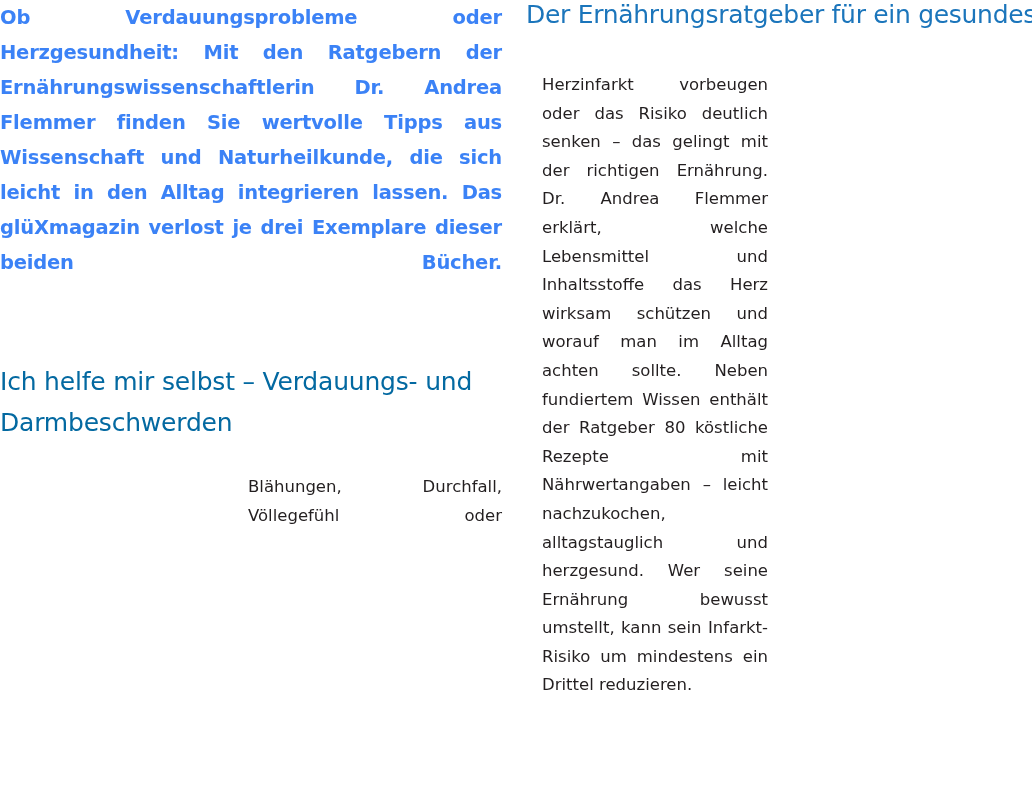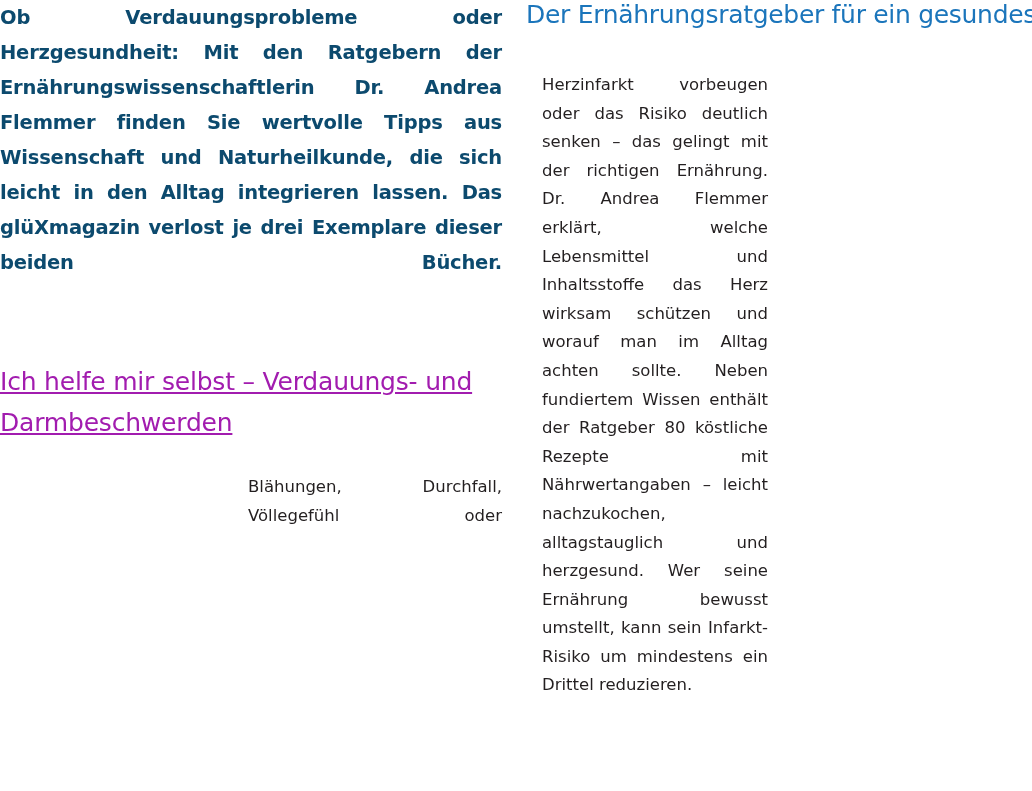--- a/index.html
+++ b/index.html
@@ -25,37 +25,36 @@
     left: 0px;
     top: 0px;
     width: 502px;
   }
   .lede {
     font-weight: bold;
     font-size: 19.5px;
     line-height: 35px;
     letter-spacing: -0.2px;
     text-align: justify;
-    color: #0c4a6e;
+    color: #3b82f6;
     margin: 0;
   }
   .lede::after {
     content: "";
     display: inline-block;
     width: 100%;
   }
   .headline {
-    color: #a21caf;
+    color: #0369a1;
     font-size: 25px;
     line-height: 41px;
     font-weight: normal;
     letter-spacing: -0.2px;
     margin: 0;
     padding-top: 46px;
-    text-decoration: underline;
   }
   .body-wrap {
     position: relative;
     padding-top: 30px;
   }
   .body-text {
     font-size: 16.5px;
     line-height: 28.6px;
     text-align: justify;
     color: #231f20;

